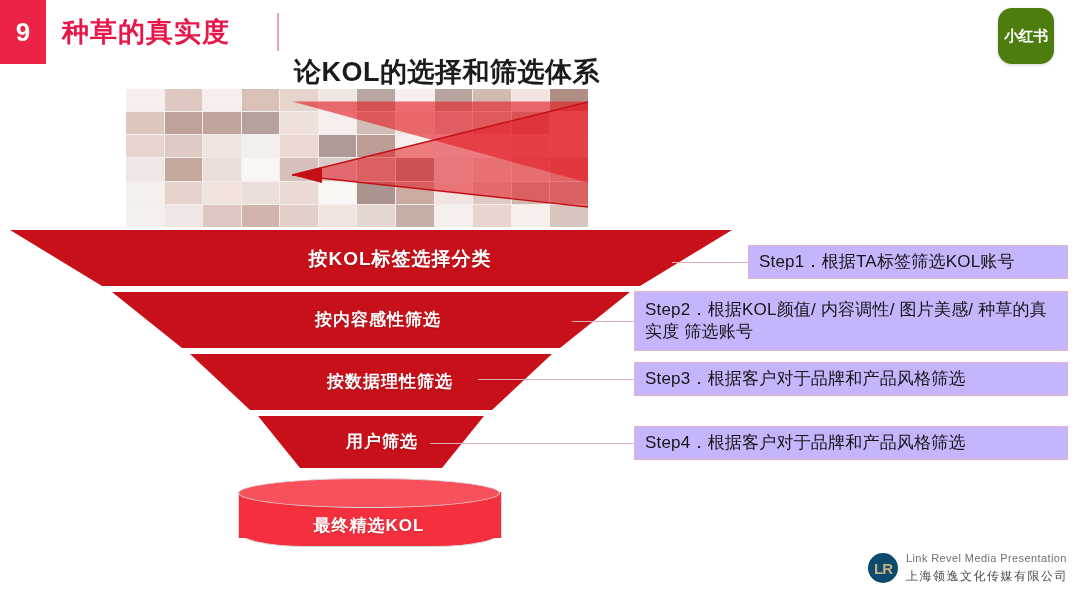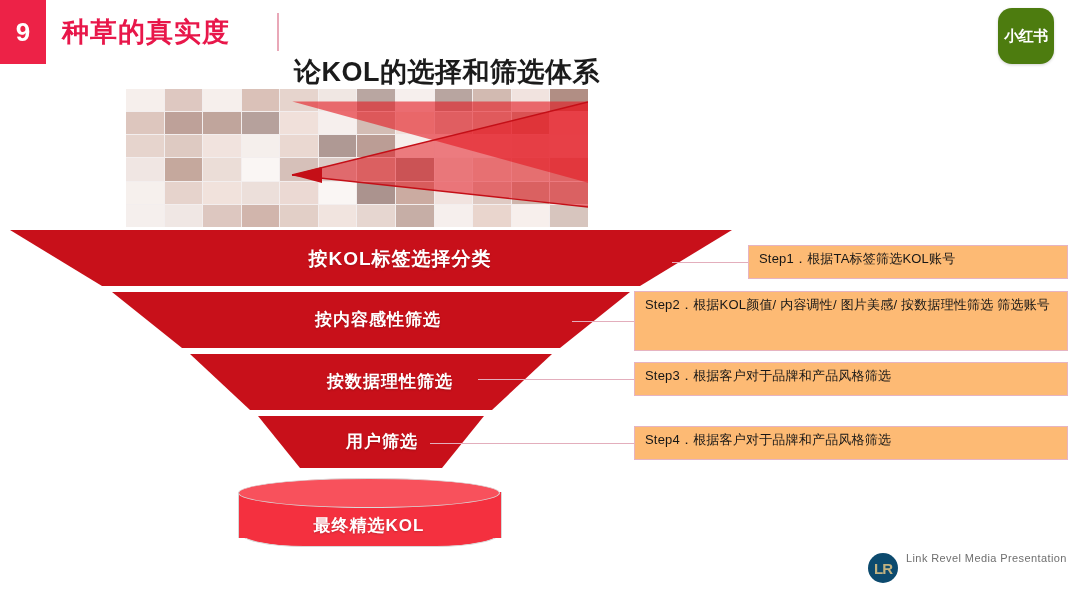--- a/index.html
+++ b/index.html
@@ -92,26 +92,26 @@
   }
   .cyl-label{
     position:absolute;left:0;top:36px;width:262px;text-align:center;
     color:#fff;font-size:17px;font-weight:bold;letter-spacing:1px;
     text-shadow:0 1px 2px rgba(0,0,0,.2);
   }
 
   
   .connector{position:absolute;height:1px;background:#E3AEBC;}
   .step-box{
-    position:absolute;background:#fdba74;
+    position:absolute;background:#c4b5fd;
     border:1px solid #E6B4C2;
     box-sizing:border-box;
-    display:flex;align-items:flex-start;
+    display:flex;align-items:center;
     padding:4px 10px;
-    font-size:13px;color:#161616;line-height:1.32;
+    font-size:17px;color:#161616;line-height:1.32;
     letter-spacing:0.2px;
   }
 
   
   .footer{position:absolute;left:868px;top:551px;width:205px;height:40px;}
   .footer-mark{
     position:absolute;left:0;top:2px;width:30px;height:30px;border-radius:50%;
     background:#0c4a6e;color:#C2B280;
     display:flex;align-items:center;justify-content:center;
     font-size:15px;font-weight:bold;letter-spacing:-1px;
@@ -250,31 +250,32 @@
   <div class="connector" style="left:672px;top:262px;width:78px;"></div>
   <div class="connector" style="left:572px;top:321px;width:66px;"></div>
   <div class="connector" style="left:478px;top:379px;width:160px;"></div>
   <div class="connector" style="left:430px;top:443px;width:208px;"></div>
 
   <div class="step-box" style="left:748px;top:245px;width:320px;height:34px;">
     <span>Step1．根据TA标签筛选KOL账号</span>
   </div>
 
   <div class="step-box" style="left:634px;top:291px;width:434px;height:60px;">
-    <span>Step2．根据KOL颜值/ 内容调性/ 图片美感/ 按数据理性筛选 筛选账号</span>
+    <span>Step2．根据KOL颜值/ 内容调性/ 图片美感/ 种草的真实度 筛选账号</span>
   </div>
 
   <div class="step-box" style="left:634px;top:362px;width:434px;height:34px;">
     <span>Step3．根据客户对于品牌和产品风格筛选</span>
   </div>
 
   <div class="step-box" style="left:634px;top:426px;width:434px;height:34px;">
     <span>Step4．根据客户对于品牌和产品风格筛选</span>
   </div>
 
   <div class="footer">
     <div class="footer-mark">
       <span>LR</span>
     </div>
     <div class="footer-en">Link Revel Media Presentation</div>
+    <div class="footer-cn">上海领逸文化传媒有限公司</div>
   </div>
 
 </div>
 
 </body></html>

